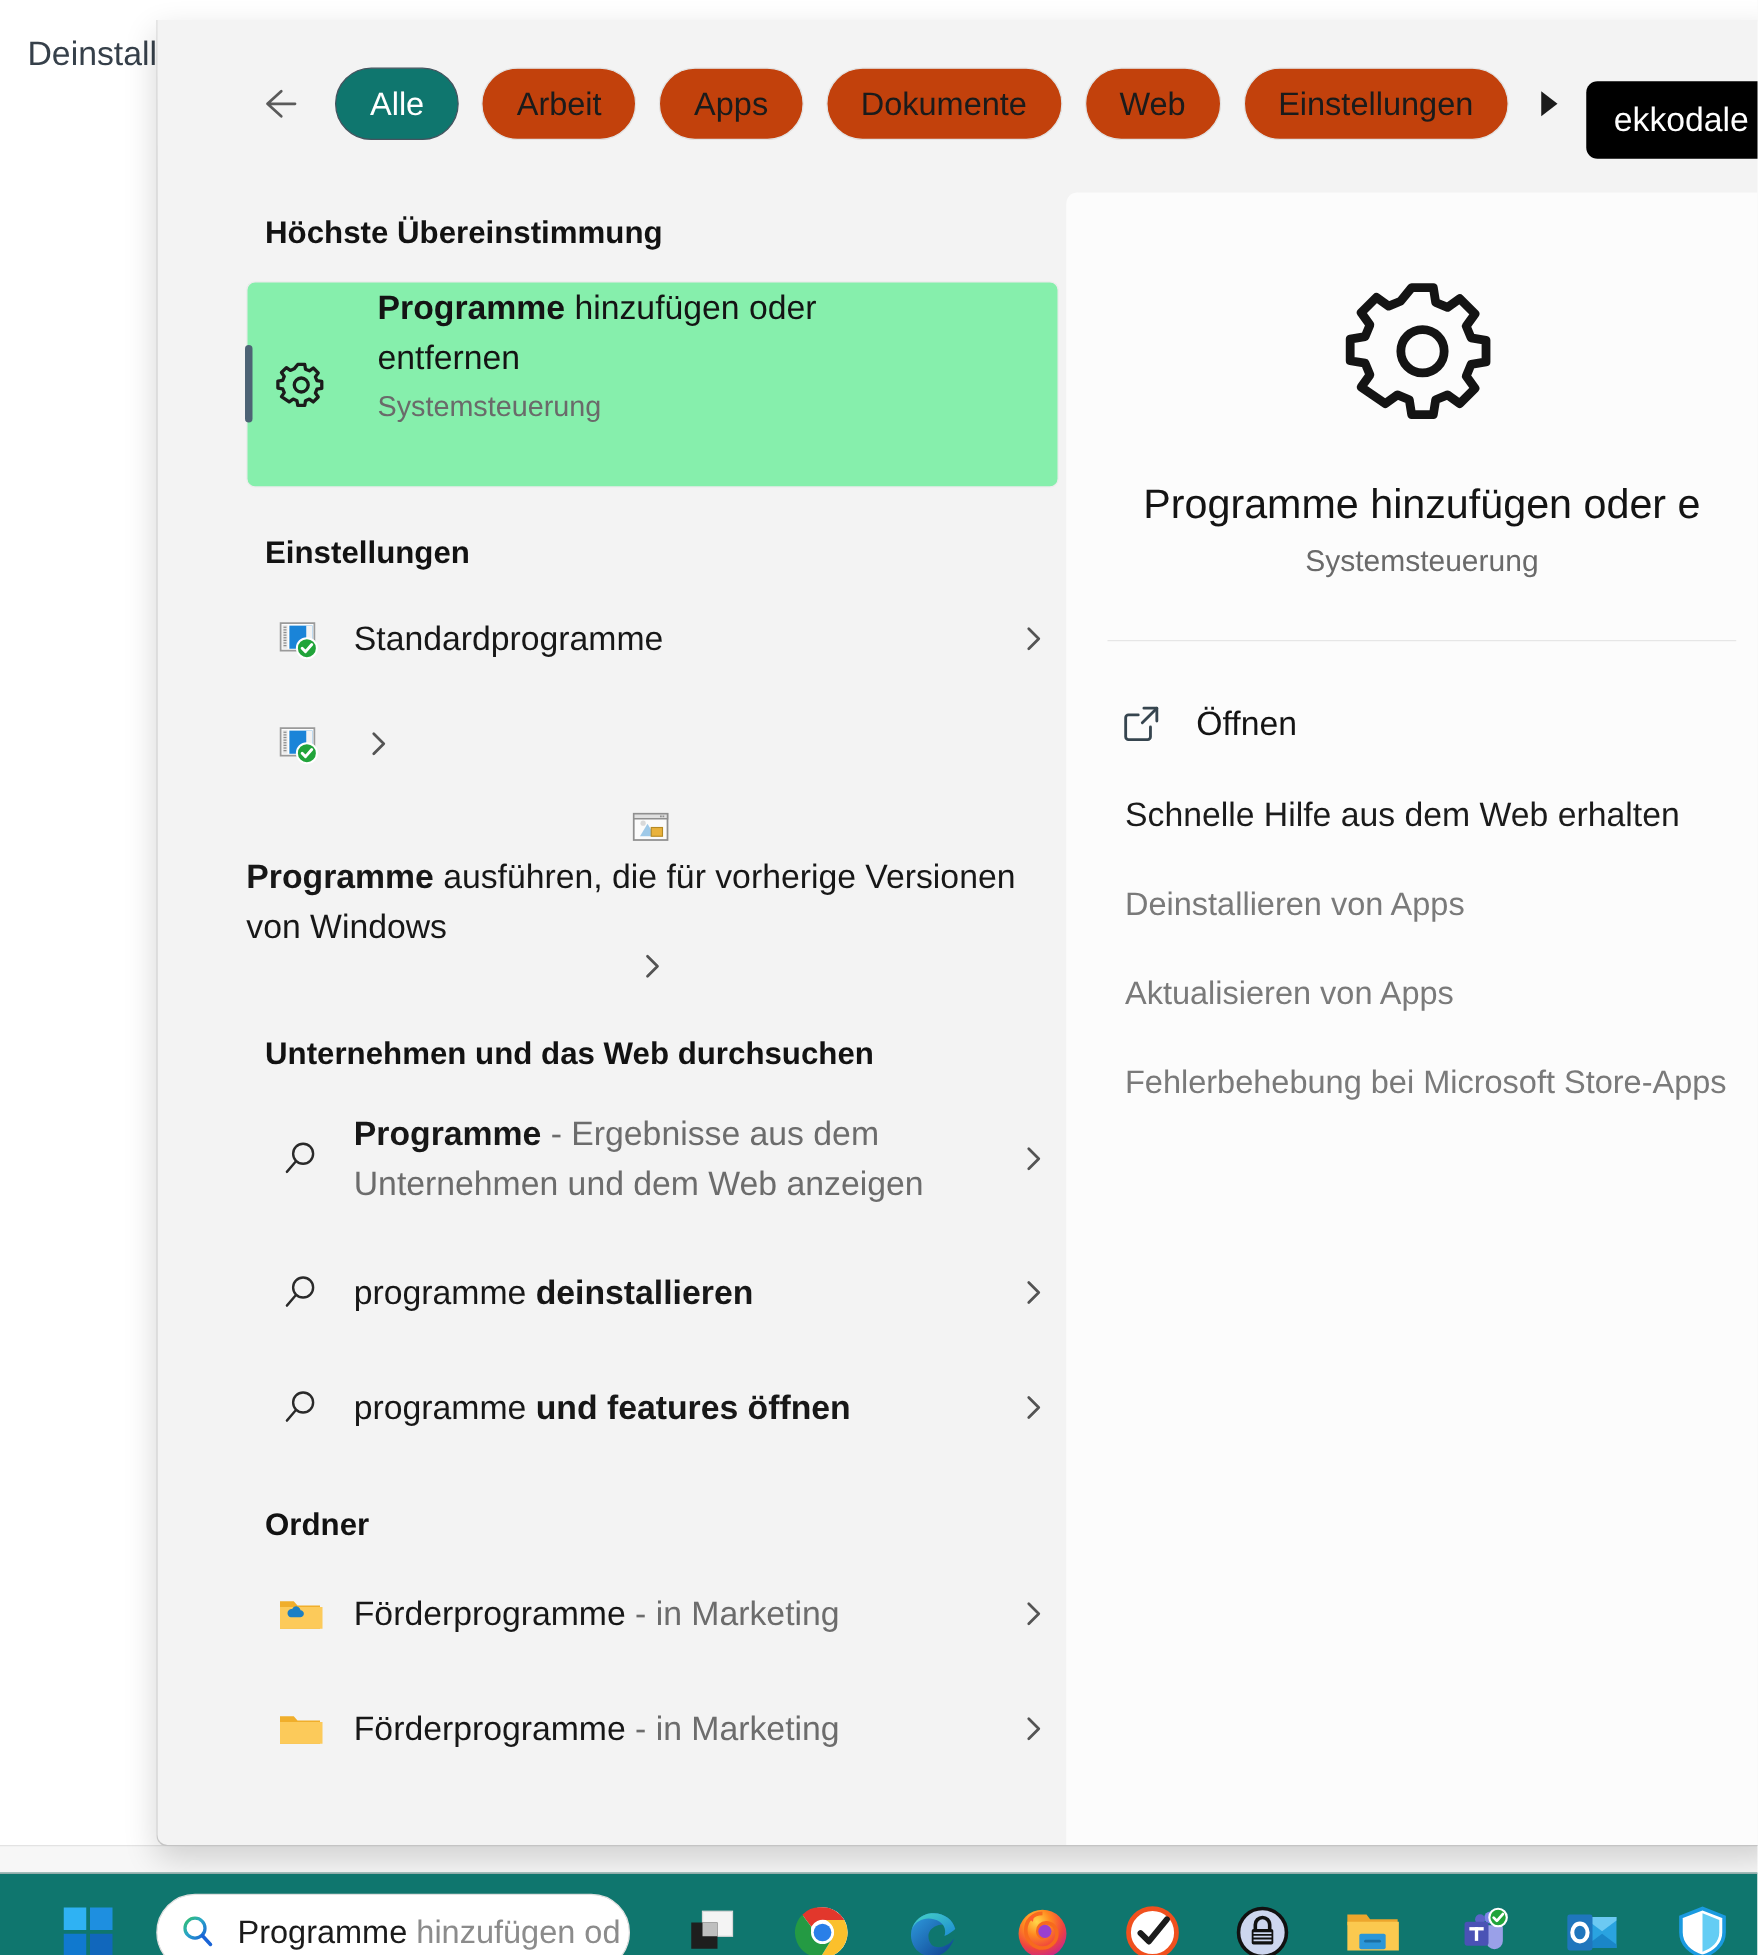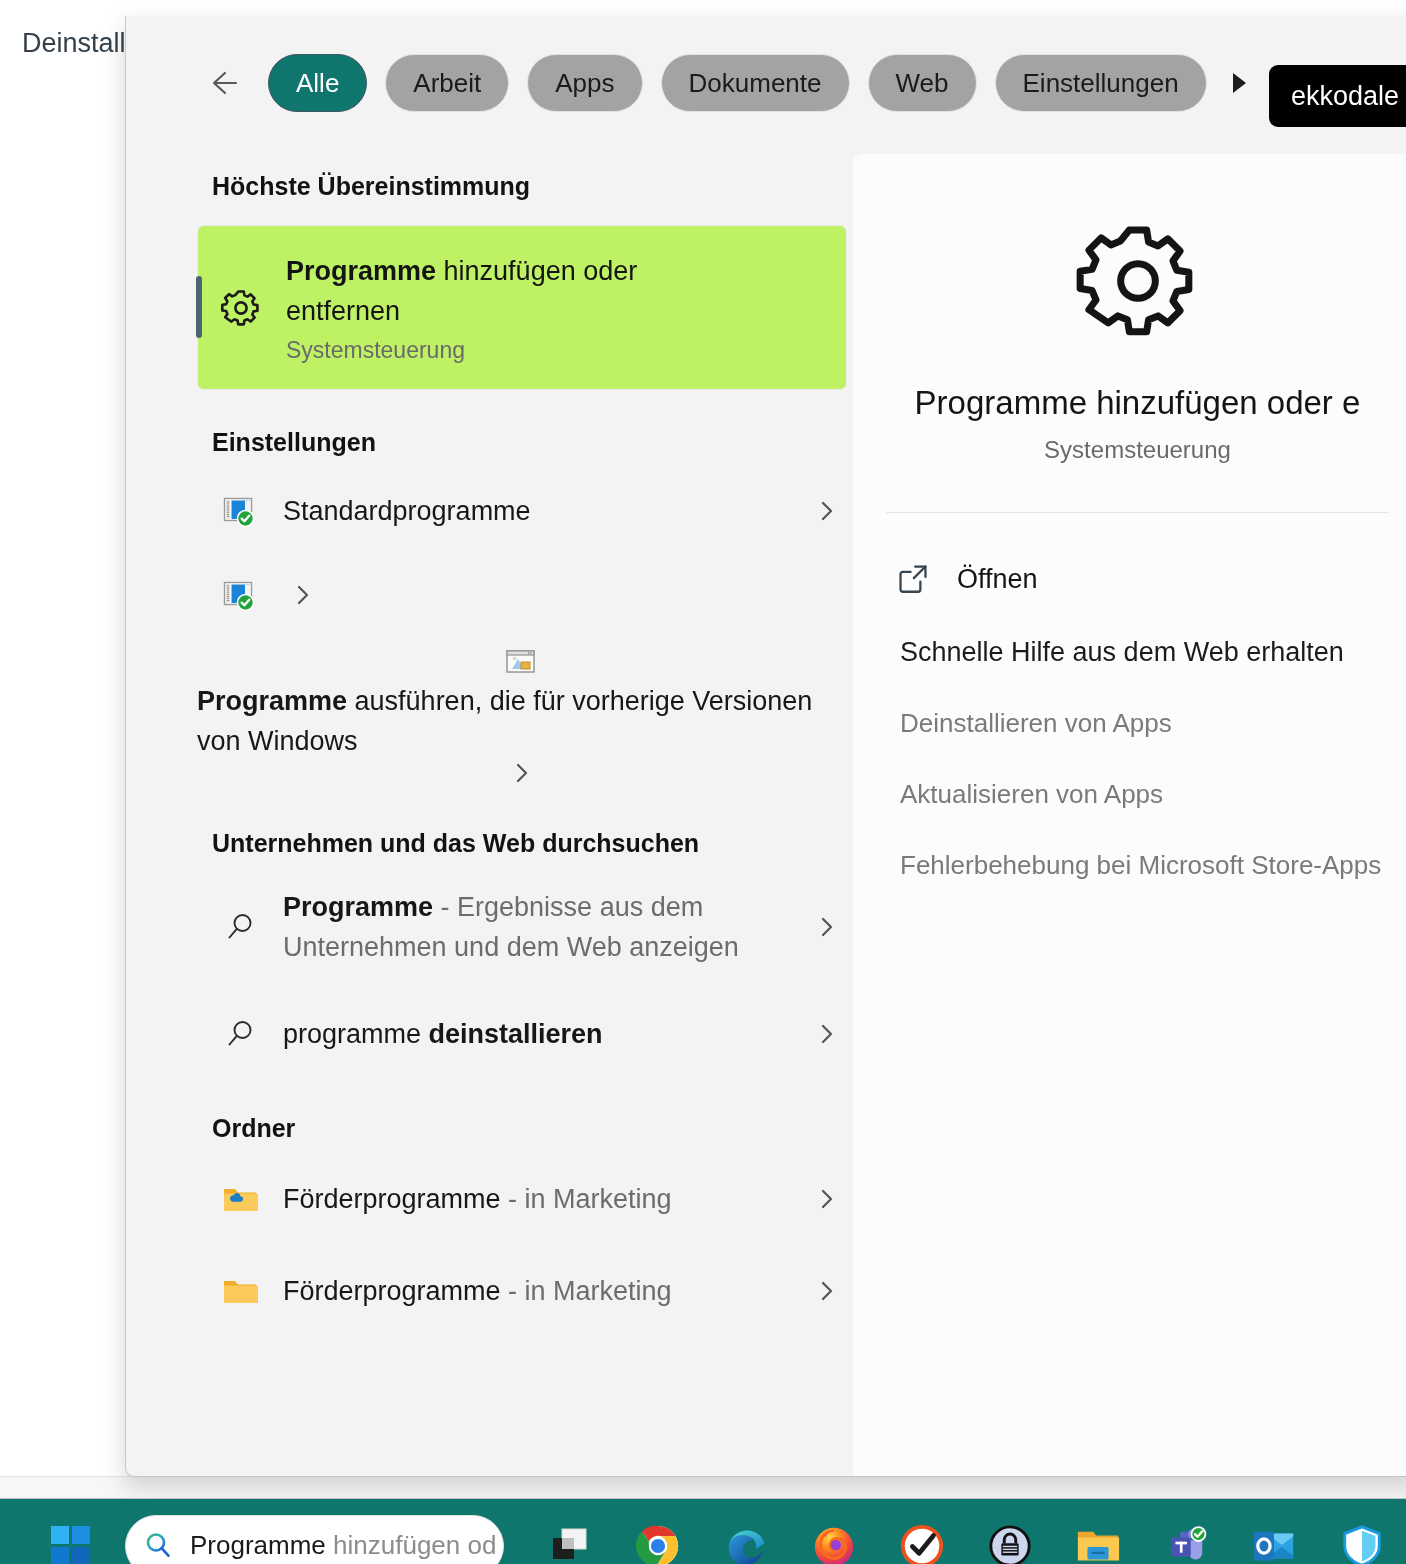--- a/index.html
+++ b/index.html
@@ -47,21 +47,21 @@
     width: 48px; height: 48px; margin-left: 72px;
     display: flex; align-items: center; justify-content: center;
     border-radius: 6px; cursor: pointer;
   }
   .back-btn svg { display: block; }
   .tabs { display: flex; align-items: center; gap: 18px; margin-left: 22px; }
   .pill {
     height: 58px; padding: 0 27px;
     display: flex; align-items: center; justify-content: center;
     border-radius: 29px; font-size: 26px; color: #1b1b1b;
-    background: #a3a3a3; border: 1px solid #e2e2e2;
+    background: #c2410c; border: 1px solid #e2e2e2;
     cursor: pointer; white-space: nowrap;
   }
   .pill.active {
     background: #0f766e; border-color: #44545f; color: #ffffff;
   }
   .more-arrow {
     width: 44px; height: 44px; margin-left: 10px;
     display: flex; align-items: center; justify-content: center;
     cursor: pointer;
   }
@@ -85,25 +85,26 @@
     font-size: 25px; font-weight: bold; color: #121212;
     margin: 30px 0 0 70px;
   }
   .section-title.first { margin-top: 34px; }
 
   
   .best-card {
     position: relative;
     margin: 24px 0 0 55px;
     width: 650px; height: 165px;
-    background: #bef264;
+    background: #86efac;
     border: 1px solid #ececec;
     border-radius: 7px;
-    display: flex; align-items: center;
+    display: flex; 
     cursor: pointer;
+    gap: 16px;
   }
   .sel-bar {
     position: absolute; left: -2px; top: 50px;
     width: 6px; height: 62px;
     background: #4d6375; border-radius: 3px;
   }
   .best-icon { width: 86px; display: flex; justify-content: center; align-items: center; }
   .best-text { padding-left: 2px; }
   .best-title { font-size: 27px; color: #141414; line-height: 40px; max-width: 400px; }
   .best-title b { font-weight: bold; }
@@ -358,20 +359,34 @@
           </svg>
         </div>
         <div class="row-label"><span>programme </span><b>deinstallieren</b></div>
         <div class="chev">
           <svg width="16" height="24" viewBox="0 0 16 24">
               <path d="M4 4 L12 12 L4 20" fill="none" stroke="#545454" stroke-width="2.2" stroke-linecap="round" stroke-linejoin="round"></path>
             </svg>
         </div>
       </div>
 
+      <div class="row" style="margin-top:20px;">
+        <div class="row-icon">
+          <svg width="34" height="34" viewBox="0 0 34 34">
+            <circle cx="19.5" cy="13" r="8" fill="none" stroke="#2a2a2a" stroke-width="1.9"></circle>
+            <path d="M13.6 19.2 L6.5 27.5" fill="none" stroke="#2a2a2a" stroke-width="1.9" stroke-linecap="round"></path>
+          </svg>
+        </div>
+        <div class="row-label"><span>programme </span><b>und features öffnen</b></div>
+        <div class="chev">
+          <svg width="16" height="24" viewBox="0 0 16 24">
+              <path d="M4 4 L12 12 L4 20" fill="none" stroke="#545454" stroke-width="2.2" stroke-linecap="round" stroke-linejoin="round"></path>
+            </svg>
+        </div>
+      </div>
 
       <div class="section-title" style="margin-top:44px;">Ordner</div>
 
       <div class="row" style="margin-top:20px;">
         <div class="row-icon">
           <svg width="38" height="34" viewBox="0 0 38 34">
             <path d="M3 7 h11 l3 3.4 h18 v18.6 H3 Z" fill="#f0ae2b"></path>
             <path d="M3 11.6 h34 v17.4 H3 Z" fill="#fcca5a"></path>
             <path d="M9 16.6 c0-2 1.7-3.5 3.7-3.3 .6-1.5 2.2-2.5 3.9-2.2 1.6 .3 2.7 1.6 2.8 3.1 1.6 .1 2.8 1.4 2.7 3 -.1 1.5-1.4 2.6-2.9 2.6 H11.8 C10.2 19.8 9 18.4 9 16.6 Z" fill="#1b7fc4"></path>
           </svg>

